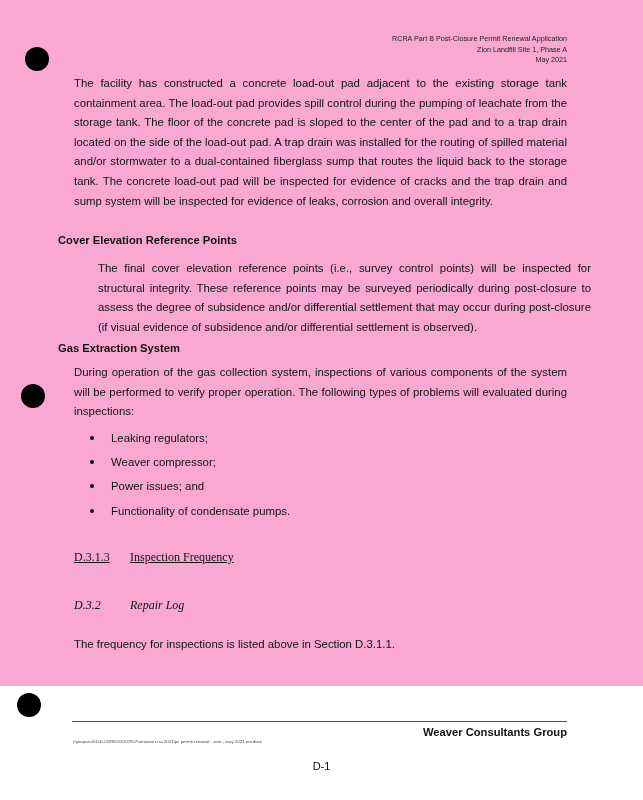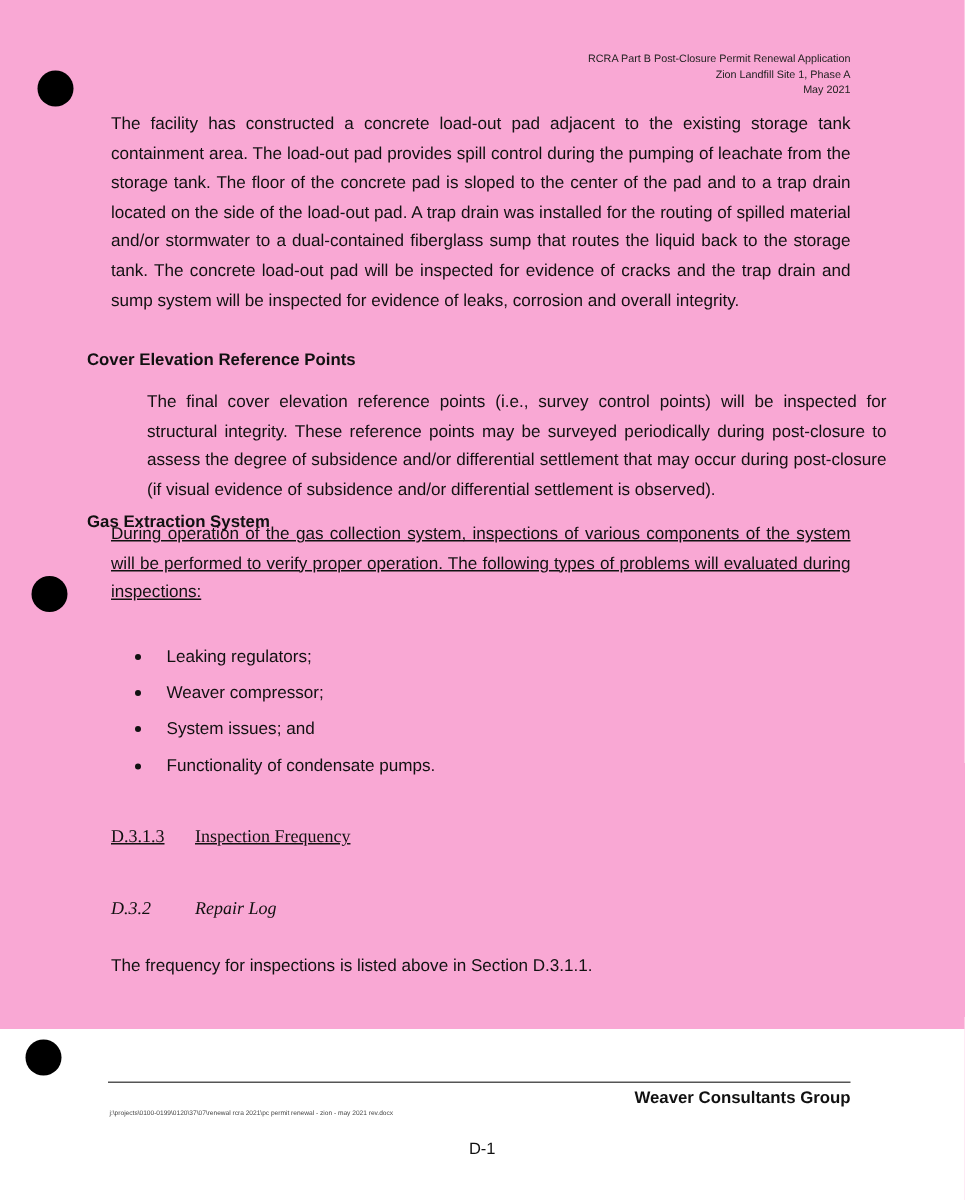--- a/index.html
+++ b/index.html
@@ -151,28 +151,28 @@
   <div class="body-text" style="top: 74px;">
     <p>The facility has constructed a concrete load-out pad adjacent to the existing storage tank containment area.  The load-out pad provides spill control during the pumping of leachate from the storage tank.  The floor of the concrete pad is sloped to the center of the pad and to a trap drain located on the side of the load-out pad.  A trap drain was installed for the routing of spilled material and/or stormwater to a dual-contained fiberglass sump that routes the liquid back to the storage tank.  The concrete load-out pad will be inspected for evidence of cracks and the trap drain and sump system will be inspected for evidence of leaks, corrosion and overall integrity.</p>
   </div>
 
   <div class="heading-bold" style="top: 234px;">Cover Elevation Reference Points</div>
   <div class="body-text" style="top: 259px; margin-left: 24px;">
     <p>The final cover elevation reference points (i.e., survey control points) will be inspected for structural integrity.  These reference points may be surveyed periodically during post-closure to assess the degree of subsidence and/or differential settlement that may occur during post-closure (if visual evidence of subsidence and/or differential settlement is observed).</p>
   </div>
 
   <div class="heading-bold" style="top: 342px;">Gas Extraction System</div>
-  <div class="body-text" style="top: 347px; text-decoration: underline;">
+  <div class="body-text" style="top: 363px;">
     <p>During operation of the gas collection system, inspections of various components of the system will be performed to verify proper operation.  The following types of problems will evaluated during inspections:</p>
   </div>
 
   <ul class="bullets" style="top: 426px;">
     <li><span class="dot"></span><span>Leaking regulators;</span></li>
     <li><span class="dot"></span><span>Weaver compressor;</span></li>
-    <li><span class="dot"></span><span>System issues; and</span></li>
+    <li><span class="dot"></span><span>Power issues; and</span></li>
     <li><span class="dot"></span><span>Functionality of condensate pumps.</span></li>
   </ul>
 
   <div class="sec-heading underline" style="top: 550px;">
     <span class="num">D.3.1.3</span><span>Inspection Frequency</span>
   </div>
   <div class="body-text" style="top: 604px; margin-top: 31px;">
     <p>The frequency for inspections is listed above in Section D.3.1.1.</p>
   </div>
 

